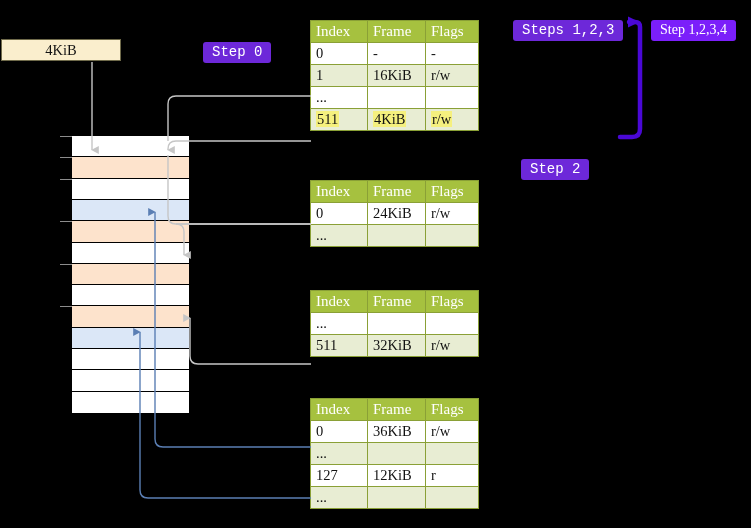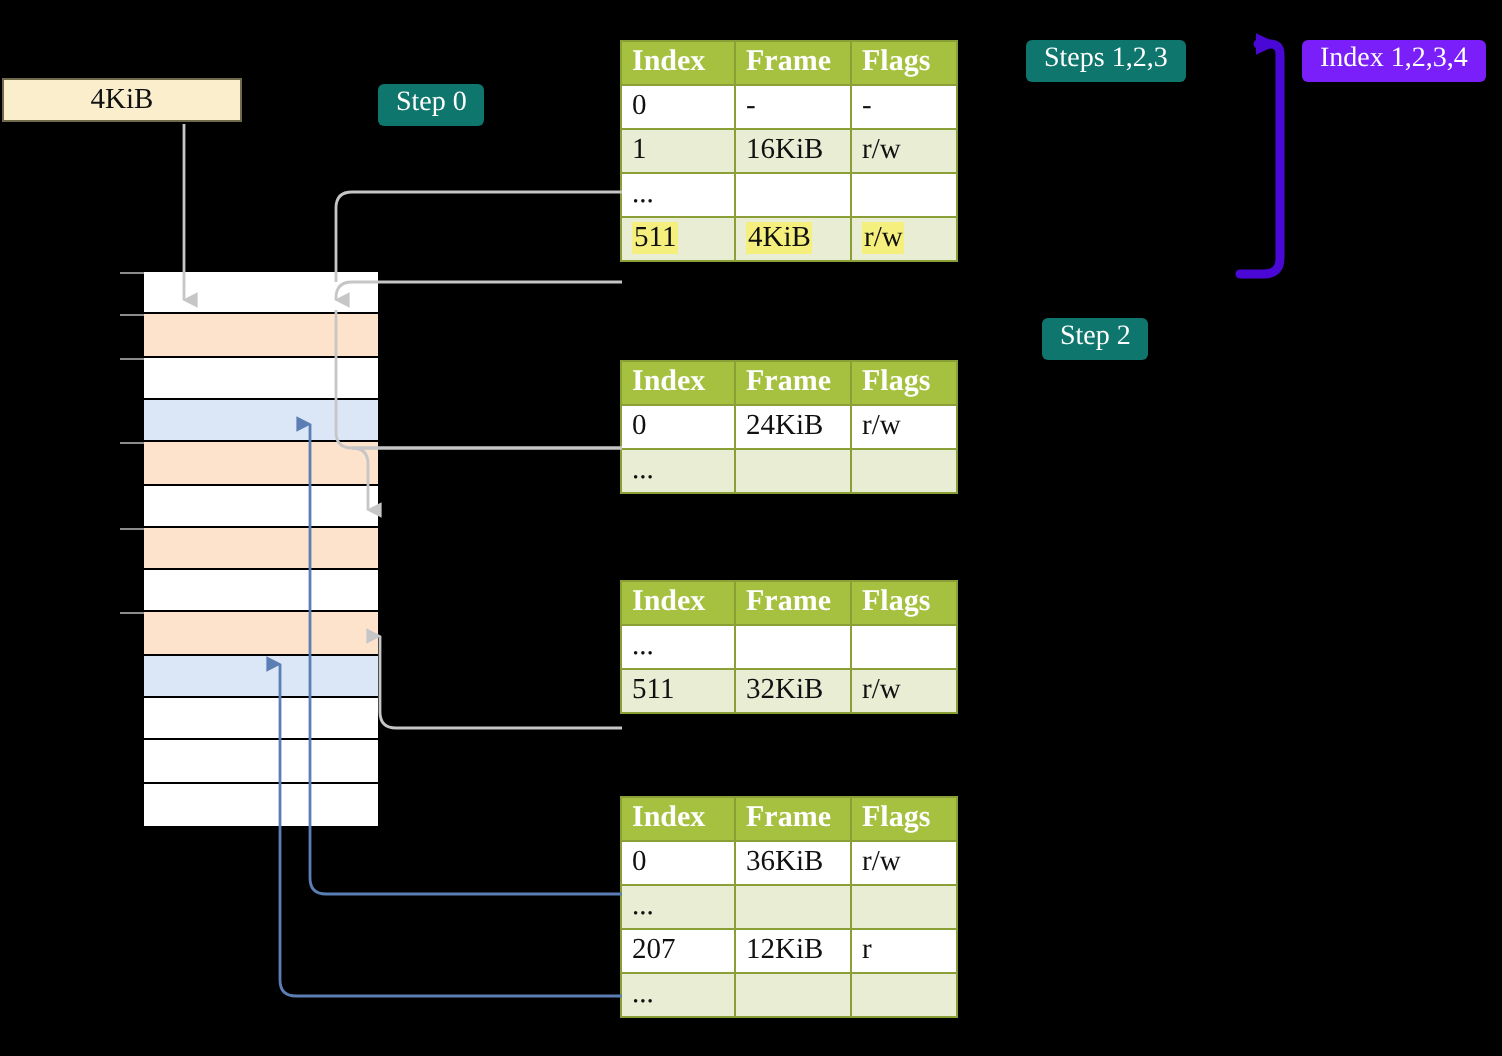--- a/index.html
+++ b/index.html
@@ -5,32 +5,32 @@
   html,body{margin:0;padding:0;background:#000;}
   body{width:751px;height:528px;position:relative;overflow:hidden;
        font-family:"Liberation Serif",serif;}
 
   
   .ptable{position:absolute;border-collapse:collapse;background:#fff;
           border:1px solid #7a8f2e;font-size:14.5px;color:#111;}
   .ptable td,.ptable th{border:1px solid #8aa036;padding:2px 5px;
           text-align:left;vertical-align:middle;height:21px;box-sizing:border-box;
           font-weight:normal;white-space:nowrap;overflow:hidden;}
-  .ptable th{background:#a6c13f;color:#fff;font-weight:bold;font-size:15px;}
+  .ptable th{background:#a6c13f;color:#fff;font-weight:normal;font-size:15px;}
   .ptable tr.alt td{background:#e8edd3;}
   .ptable tr.plain td{background:#ffffff;}
   .c-index{width:57px;}
   .c-frame{width:58px;margin-top:15px;}
   .c-flags{width:53px;}
   .hl{background:#f5f07e;padding:0 1px;}
 
   
   .badge{position:absolute;color:#fff;font-size:14px;padding:3px 9px 4px 9px;
          border-radius:3px;white-space:nowrap;line-height:1;}
-  .badge-red{background:#0f766e;}
+  .badge-red{background:#6d28d9;font-family:Liberation Mono, monospace;}
   .badge-blue{background:#7b1ffa;}
 
   
   .kbox{position:absolute;background:#faeecd;border:1px solid #6f6a4a;
         font-size:14.5px;color:#111;display:flex;align-items:center;
         justify-content:center;box-sizing:border-box;}
 
   
   #memcol{position:absolute;left:71px;top:135px;width:119px;height:279px;
           border:1px solid #000;box-sizing:border-box;background:#fff;}
@@ -47,24 +47,24 @@
   svg.layer{position:absolute;left:0;top:0;width:751px;height:528px;
             pointer-events:none;}
 </style>
 </head>
 <body>
 
 <div class="kbox" style="left:1px;top:39px;width:120px;height:22px;">
   <span>4KiB</span>
 </div>
 
-<div class="badge badge-red" style="left:189px;top:42px;"><span>Step 0</span></div>
+<div class="badge badge-red" style="left:203px;top:42px;"><span>Step 0</span></div>
 <div class="badge badge-red" style="left:521px;top:159px;"><span>Step 2</span></div>
 <div class="badge badge-red" style="left:513px;top:20px;"><span>Steps 1,2,3</span></div>
-<div class="badge badge-blue" style="left:651px;top:20px;"><span>Index 1,2,3,4</span></div>
+<div class="badge badge-blue" style="left:651px;top:20px;"><span>Step 1,2,3,4</span></div>
 
 <div id="memcol">
     <div class="mrow m-white" style="top: 0px; height: 21.3077px;"></div>
     <div class="mrow m-orange" style="top: 21.3077px; height: 21.3077px;"></div>
     <div class="mrow m-white" style="top: 42.6154px; height: 21.3077px;"></div>
     <div class="mrow m-blue" style="top: 63.9231px; height: 21.3077px;"></div>
     <div class="mrow m-orange" style="top: 85.2308px; height: 21.3077px;"></div>
     <div class="mrow m-white" style="top: 106.538px; height: 21.3077px;"></div>
     <div class="mrow m-orange" style="top: 127.846px; height: 21.3077px;"></div>
     <div class="mrow m-white" style="top: 149.154px; height: 21.3077px;"></div>
@@ -170,21 +170,21 @@
           <td class="c-index">0</td>
           <td class="c-frame">36KiB</td>
           <td class="c-flags">r/w</td>
         </tr>
         <tr class="alt">
           <td class="c-index">...</td>
           <td class="c-frame"></td>
           <td class="c-flags"></td>
         </tr>
         <tr class="plain">
-          <td class="c-index">207</td>
+          <td class="c-index">127</td>
           <td class="c-frame">12KiB</td>
           <td class="c-flags">r</td>
         </tr>
         <tr class="alt">
           <td class="c-index">...</td>
           <td class="c-frame"></td>
           <td class="c-flags"></td>
         </tr>
       </tbody>
     </table>

